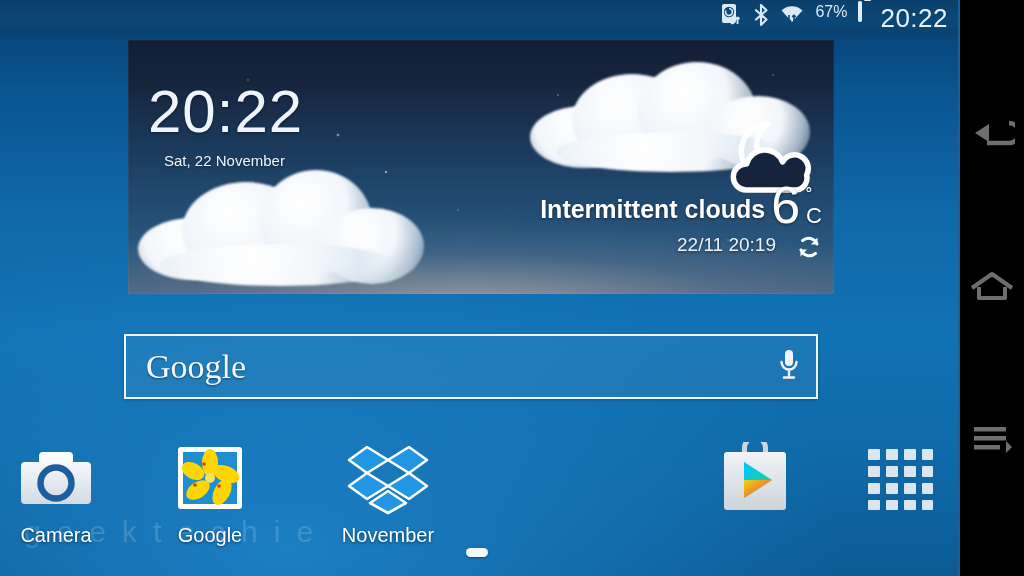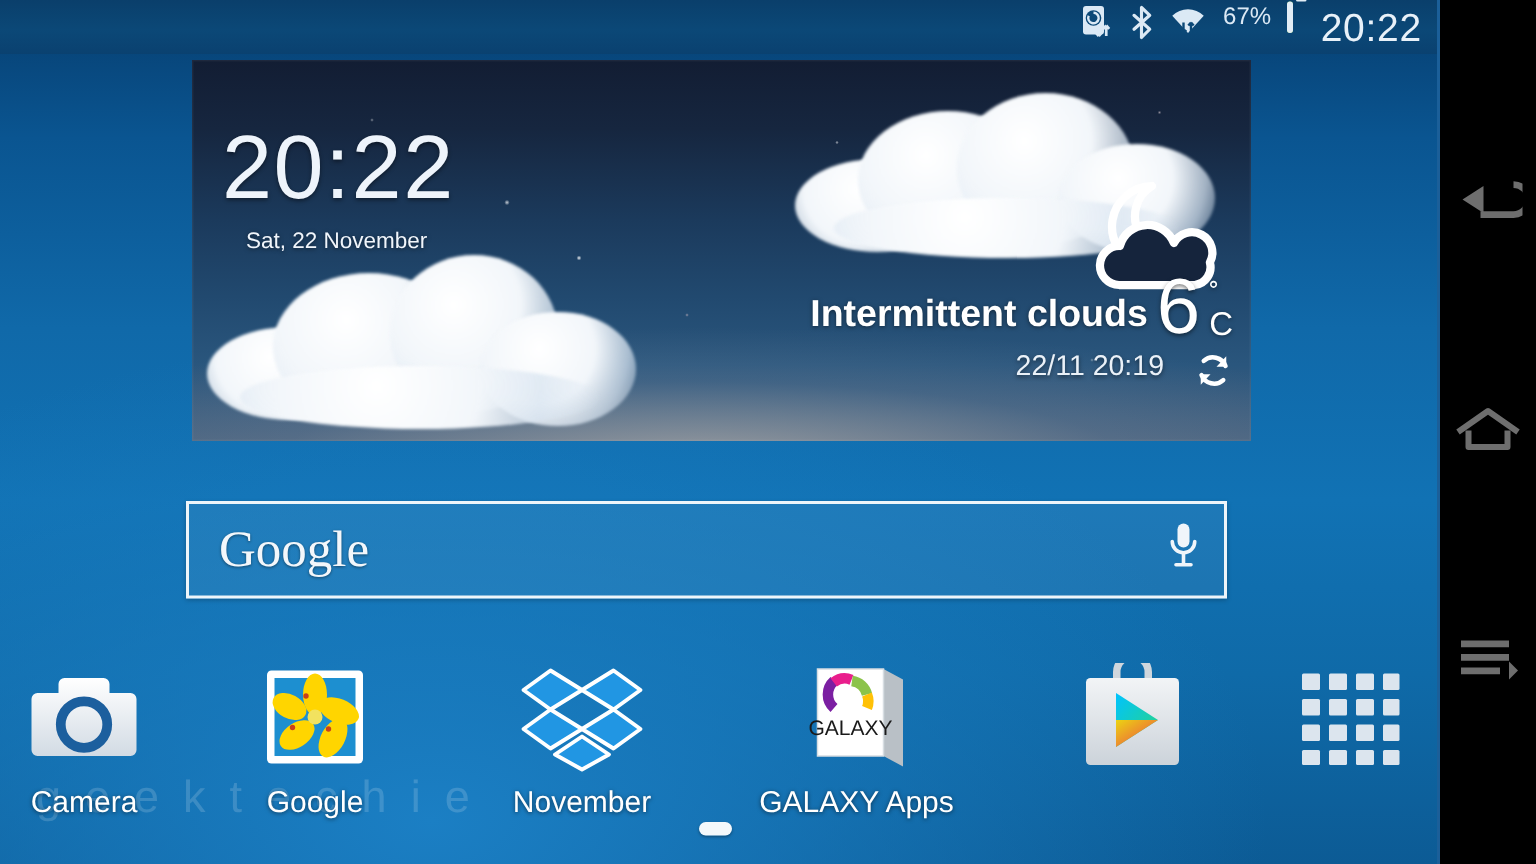--- a/index.html
+++ b/index.html
@@ -313,36 +313,20 @@
             <path d="M63 4 L81 17 L63 30 L42 17 z"></path>
             <path d="M21 30 L3 43 L21 56 L42 43 z"></path>
             <path d="M63 30 L81 43 L63 56 L42 43 z"></path>
             <path d="M24 60 L42 48 L60 60 L42 70 z"></path>
           </g>
         </svg>
       </div>
       <div class="label">November</div>
     </div>
 
-    <div class="app" style="left:503px;top:0;">
-      <div class="icon-wrap">
-        <svg width="78" height="74" viewBox="0 0 78 74">
-          <path d="M57 4 L70 11 L70 69 L57 62 z" fill="#b9c0c6"></path>
-          <rect x="13" y="4" width="44" height="58" fill="#ffffff" stroke="#d7dde2" stroke-width="1"></rect>
-          <g fill="none" stroke-width="7" stroke-linecap="butt">
-            <path d="M24 12 A12 12 0 0 0 24 30" stroke="#7b1fa2"></path>
-            <path d="M24 12 A12 12 0 0 1 36 12" stroke="#e91e8c" transform="rotate(-8 30 14)"></path>
-            <path d="M36 12 A12 12 0 0 1 46 21" stroke="#8bc34a"></path>
-            <path d="M46 21 A12 12 0 0 1 46 30" stroke="#ffc107"></path>
-          </g>
-          <text x="35" y="48" font-family="Liberation Sans, sans-serif" font-size="14" fill="#1a1a1a" text-anchor="middle">GALAXY</text>
-        </svg>
-      </div>
-      <div class="label">GALAXY Apps</div>
-    </div>
 
     <div class="app" style="left:687px;top:0;">
       <div class="icon-wrap">
         <svg width="78" height="74" viewBox="0 0 78 74">
           <defs>
             <linearGradient id="bagGrad" x1="0" y1="0" x2="0" y2="1">
               <stop offset="0%" stop-color="#f2f4f6"></stop>
                 <stop offset="100%" stop-color="#ccd3da"></stop>
             </linearGradient>
             <linearGradient id="pg1" x1="0" y1="0" x2="1" y2="1">

